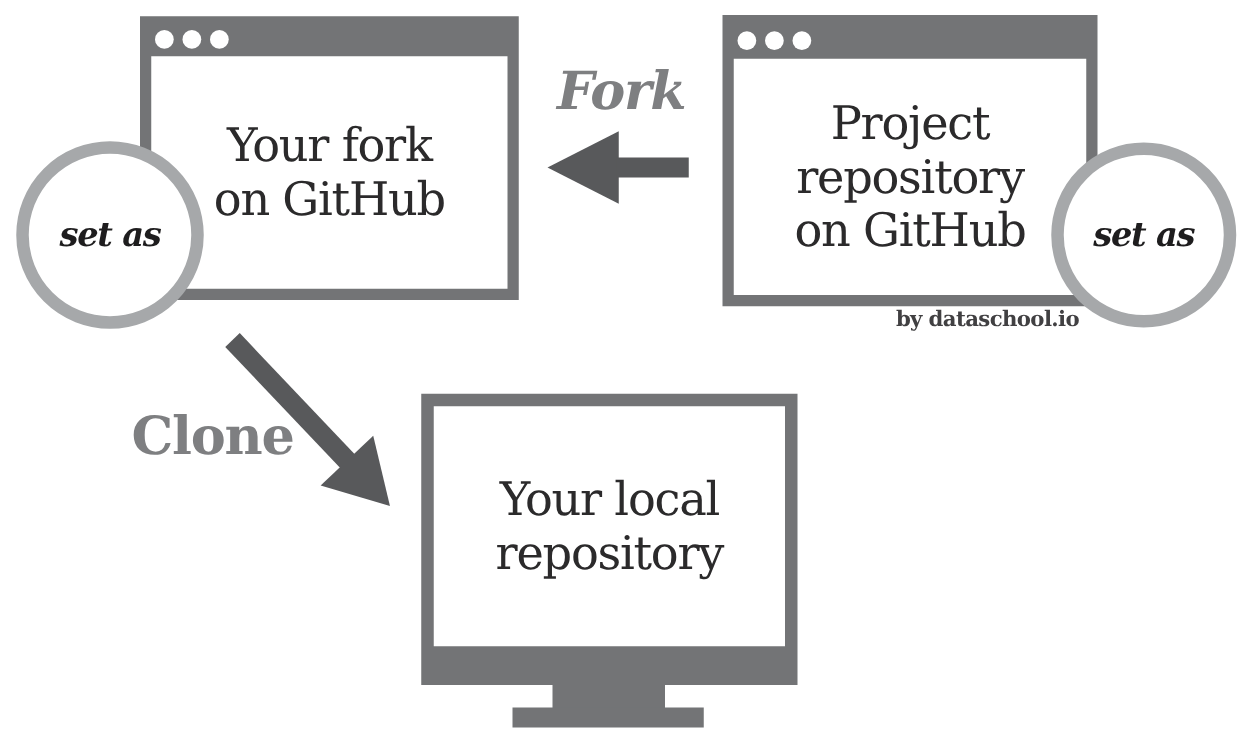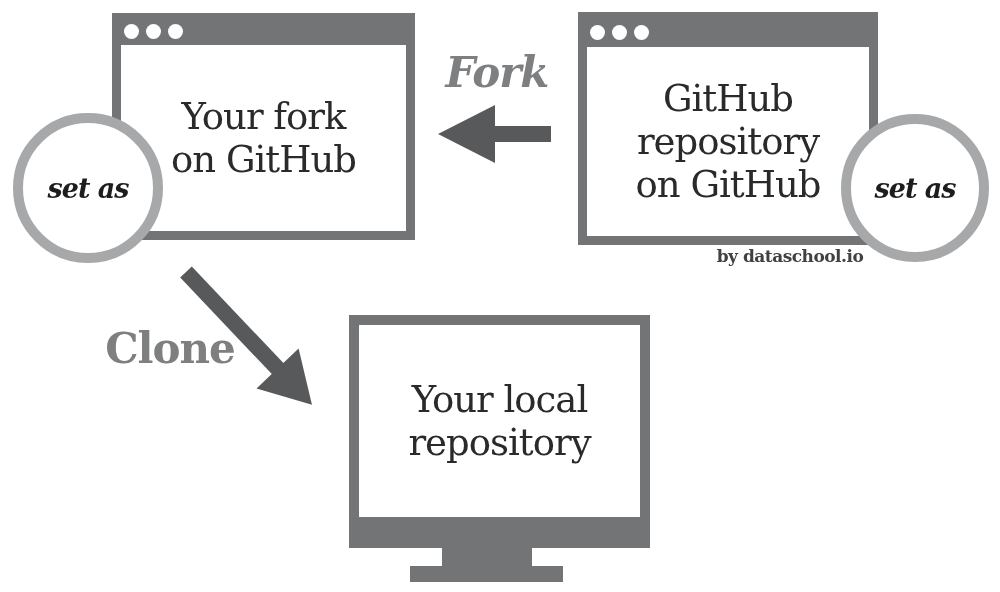--- a/index.html
+++ b/index.html
@@ -124,21 +124,21 @@
   .clone-arrow .head{
     position:absolute;left:133px;top:0;
     width:0;height:0;
     border-top:29px solid transparent;
     border-bottom:29px solid transparent;
     border-left:50px solid var(--arrow-gray);
   }
 
   
   .monitor-frame{
-    position:absolute;left:349px;top:315px;
+    position:absolute;left:337px;top:315px;
     width:301px;height:233px;
     background:var(--window-gray);
   }
   .monitor-screen{
     position:absolute;left:10px;top:10px;
     width:281px;height:192px;
     background:var(--bg-white);
     display:flex;align-items:center;justify-content:center;
   }
   .monitor-neck{
@@ -183,21 +183,21 @@
   </div>
 
   <div class="window win-project">
     <div class="titlebar">
       <span class="dot"></span>
       <span class="dot"></span>
       <span class="dot"></span>
     </div>
     <div class="win-body">
       <div class="win-title">
-        <div>GitHub</div>
+        <div>Project</div>
         <div>repository</div>
         <div>on GitHub</div>
       </div>
     </div>
   </div>
 
   <div class="flow-label label-fork">Fork</div>
   <div class="fork-arrow">
     <div class="head"></div>
     <div class="shaft"></div>

